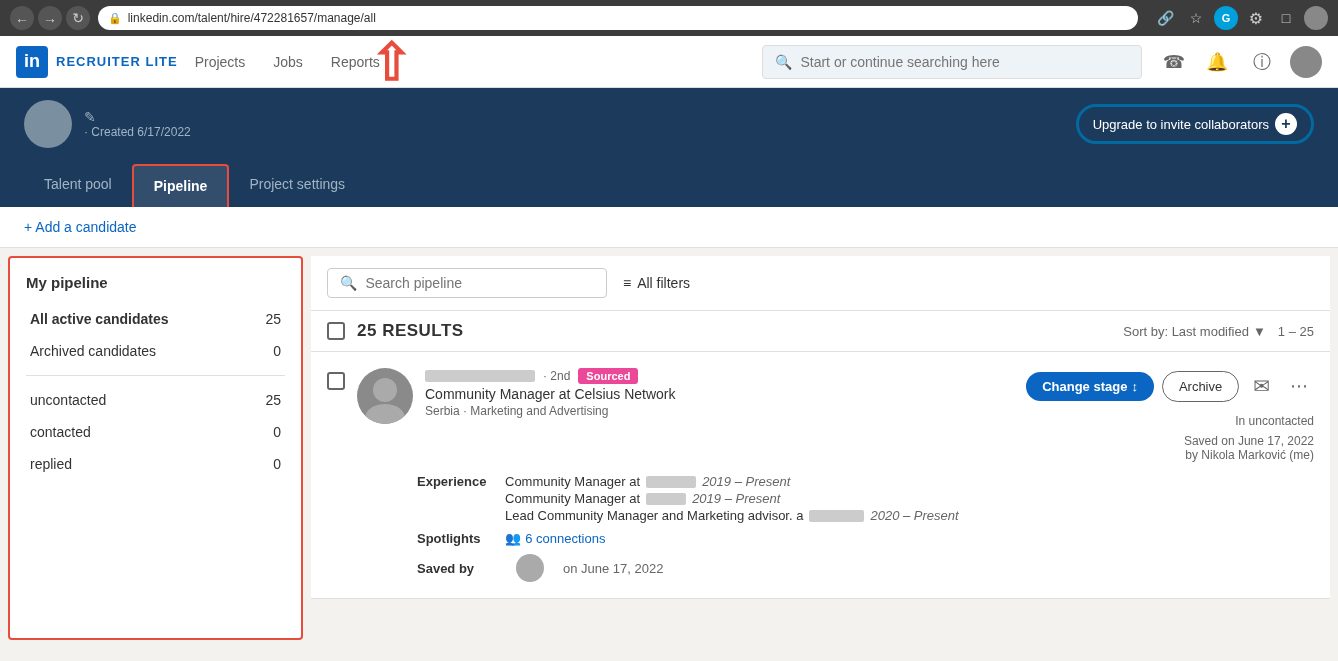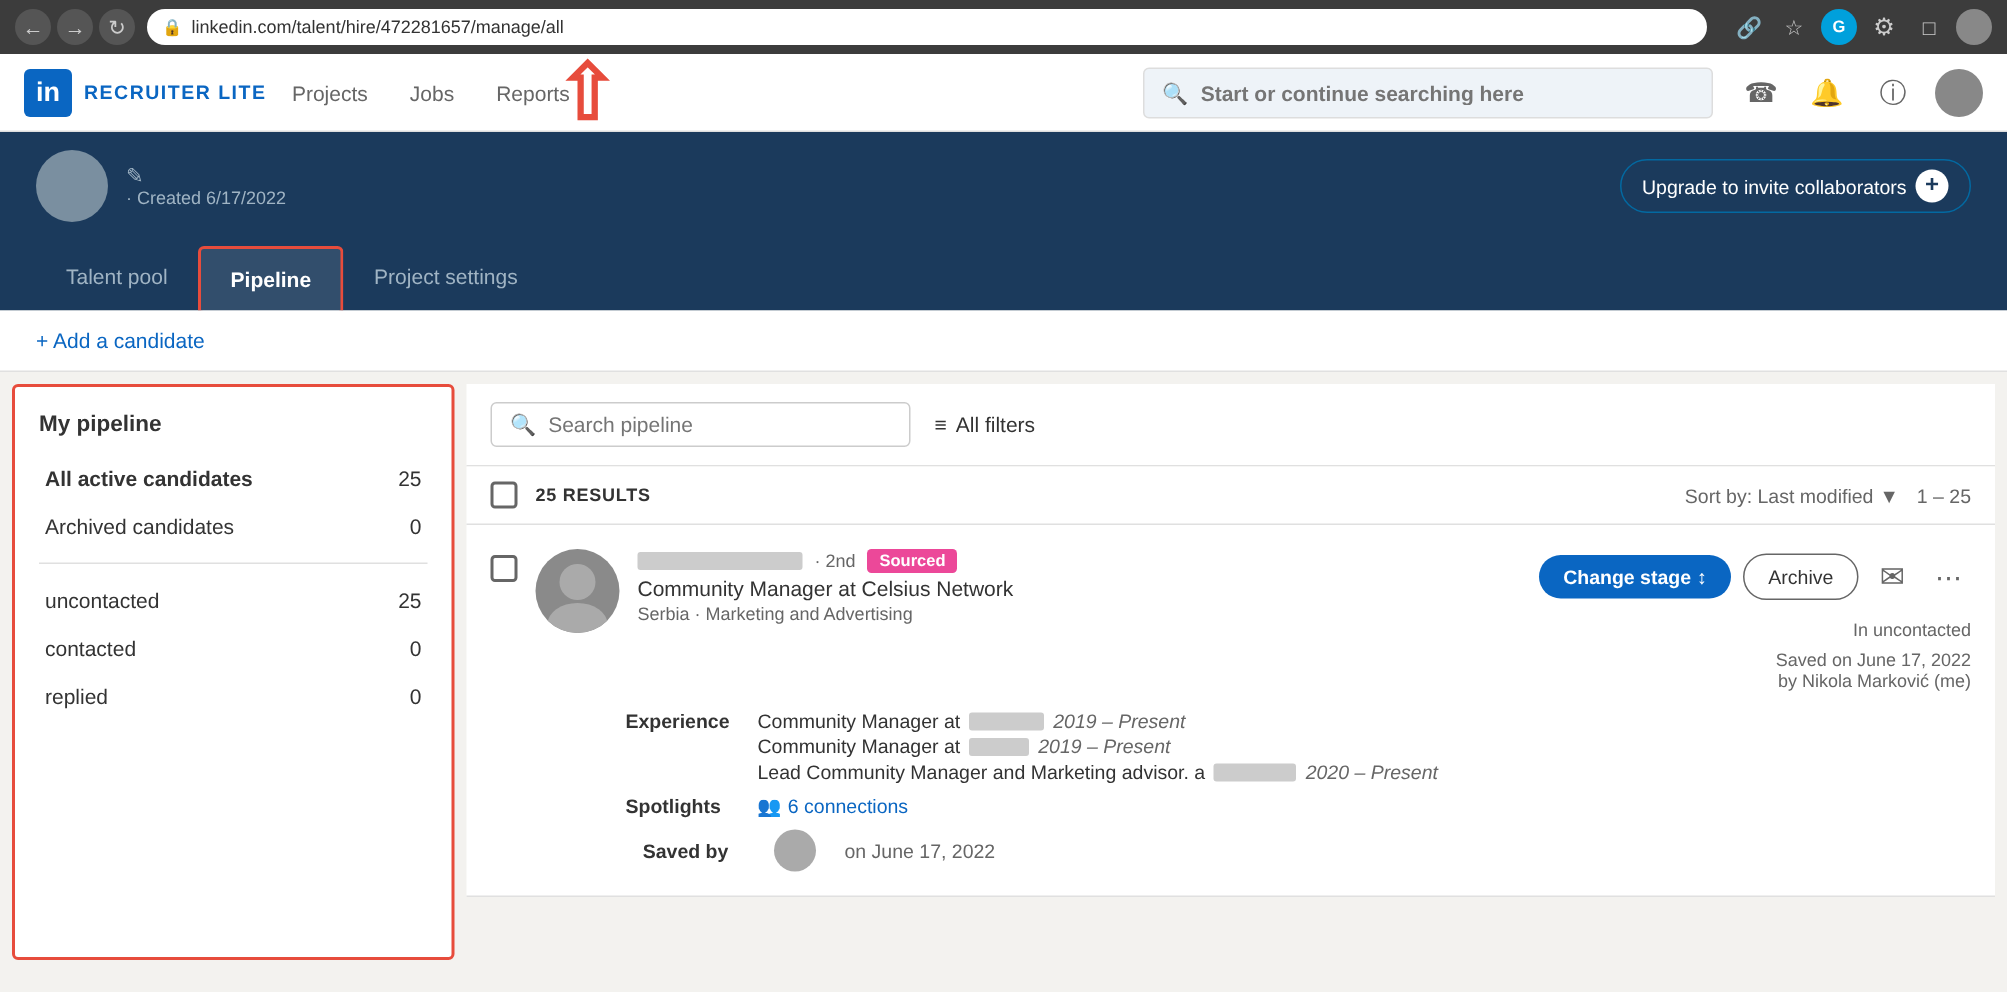--- a/index.html
+++ b/index.html
@@ -55,21 +55,21 @@
     .li-nav-link {
       padding: 8px 12px; color: #666; font-size: 14px; cursor: pointer; border-radius: 4px;
       text-decoration: none;
     }
     .li-search-bar {
       margin-left: auto;
       height: 34px; width: 380px; background: #eef3f8; border-radius: 4px;
       display: flex; align-items: center; padding: 0 12px; gap: 8px; border: 1px solid #ddd;
     }
     .li-search-bar input {
-      border: none; background: transparent; font-size: 14px; color: #8b5cf6; outline: none; flex: 1; font-weight: bold;
+      border: none; background: transparent; font-size: 14px; color: #8b5cf6; outline: none; flex: 1;
     }
     .li-nav-icons { display: flex; align-items: center; gap: 12px; margin-left: 16px; }
     .li-nav-icon-btn {
       width: 32px; height: 32px; background: none; border: none; cursor: pointer;
       display: flex; align-items: center; justify-content: center; color: #666; font-size: 18px;
     }
     .li-avatar { width: 32px; height: 32px; border-radius: 50%; background: #888; }
 
     
     .project-header {
@@ -79,21 +79,21 @@
     }
     .project-top {
       display: flex; align-items: center; justify-content: space-between; padding-bottom: 8px;
     }
     .project-info { display: flex; align-items: center; gap: 12px; }
     .project-avatar { width: 48px; height: 48px; border-radius: 50%; background: #7a8fa0; }
     .project-meta { display: flex; flex-direction: column; }
     .project-date { font-size: 12px; color: #a0b4c4; }
     .edit-icon { color: #a0b4c4; cursor: pointer; font-size: 14px; }
     .upgrade-btn {
-      background: transparent; border: 1px solid #0369a1; color: white;
+      background: transparent; border: 3px solid #0369a1; color: white;
       padding: 6px 14px; border-radius: 20px; cursor: pointer; font-size: 13px;
       display: flex; align-items: center; gap: 6px;
     }
     .plus-circle {
       width: 22px; height: 22px; border-radius: 50%; background: white; color: #1b3a5c;
       display: flex; align-items: center; justify-content: center; font-weight: bold; font-size: 16px;
     }
 
     
     .project-tabs {
@@ -160,21 +160,21 @@
       display: flex; align-items: center; gap: 6px;
     }
 
     
     .results-bar {
       background: white; padding: 10px 16px; display: flex; align-items: center; justify-content: space-between;
       border-bottom: 1px solid #e0e0e0;
     }
     .results-left { display: flex; align-items: center; gap: 12px; }
     .checkbox-area { width: 18px; height: 18px; border: 2px solid #666; border-radius: 3px; cursor: pointer; }
-    .results-count { font-size: 12px; font-weight: 600; color: #333; letter-spacing: 0.5px; }
+    .results-count { font-size: 17px; font-weight: 600; color: #333; letter-spacing: 0.5px; }
     .results-right { display: flex; align-items: center; gap: 12px; font-size: 13px; color: #666; }
     .sort-btn { display: flex; align-items: center; gap: 4px; cursor: pointer; }
 
     
     .candidate-card {
       background: white; padding: 16px; border-bottom: 1px solid #e0e0e0;
     }
     .candidate-header {
       display: flex; align-items: flex-start; gap: 12px;
     }
@@ -206,21 +206,21 @@
     .cand-details { margin-top: 12px; margin-left: 90px; }
     .detail-row { display: flex; gap: 8px; margin-bottom: 6px; }
     .detail-label { font-size: 13px; font-weight: 600; color: #333; width: 80px; flex-shrink: 0; }
     .detail-content { font-size: 13px; color: #333; flex: 1; }
     .detail-line { margin-bottom: 2px; display: flex; align-items: center; gap: 6px; }
     .blurred-text { background: #ccc; height: 12px; border-radius: 2px; display: inline-block; }
     .connections-link { color: #0a66c2; font-size: 13px; text-decoration: none; cursor: pointer; display: flex; align-items: center; gap: 4px; }
     .activity-link { color: #0a66c2; font-size: 13px; text-decoration: none; cursor: pointer; display: flex; align-items: center; gap: 4px; margin-right: 12px; }
     .activity-row { display: flex; align-items: center; gap: 0; }
 
-    .saved-by-row { display: flex; align-items: center; gap: 19px; margin-top: 8px; text-align: center; }
+    .saved-by-row { display: flex; align-items: center; gap: 19px; margin-top: 8px; }
     .saved-by-avatar { width: 28px; height: 28px; border-radius: 50%; background: #aaa; }
     .saved-by-text { font-size: 13px; color: #666; }
 
     .page-wrapper { position: relative; }
   </style>
 </head>
 <body>
 
 <div class="page-wrapper">
 

